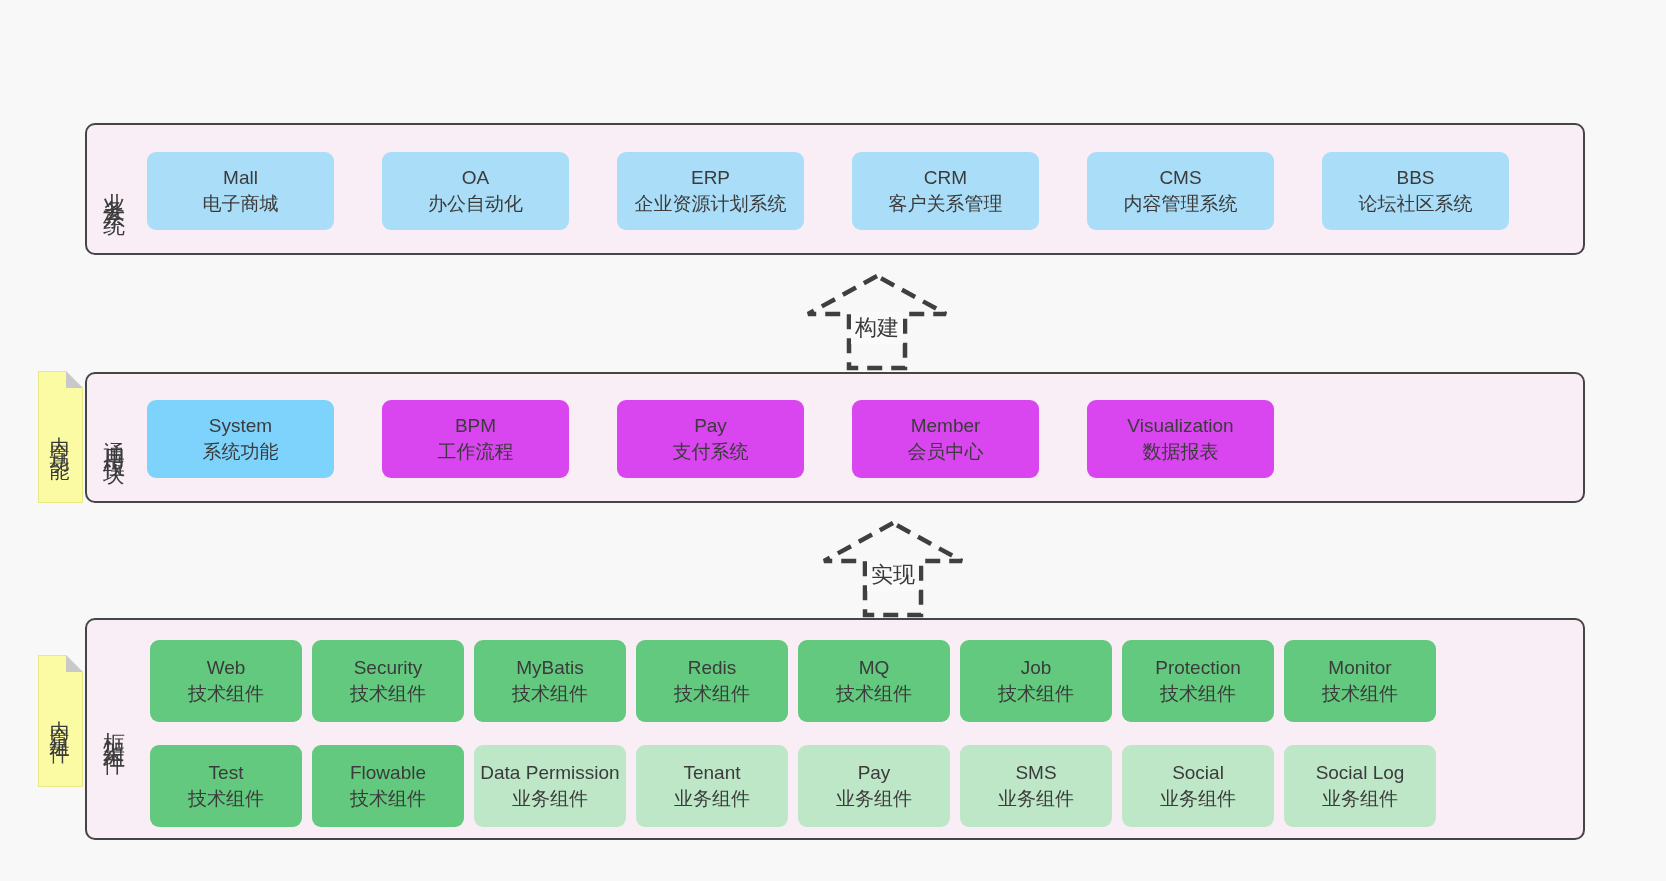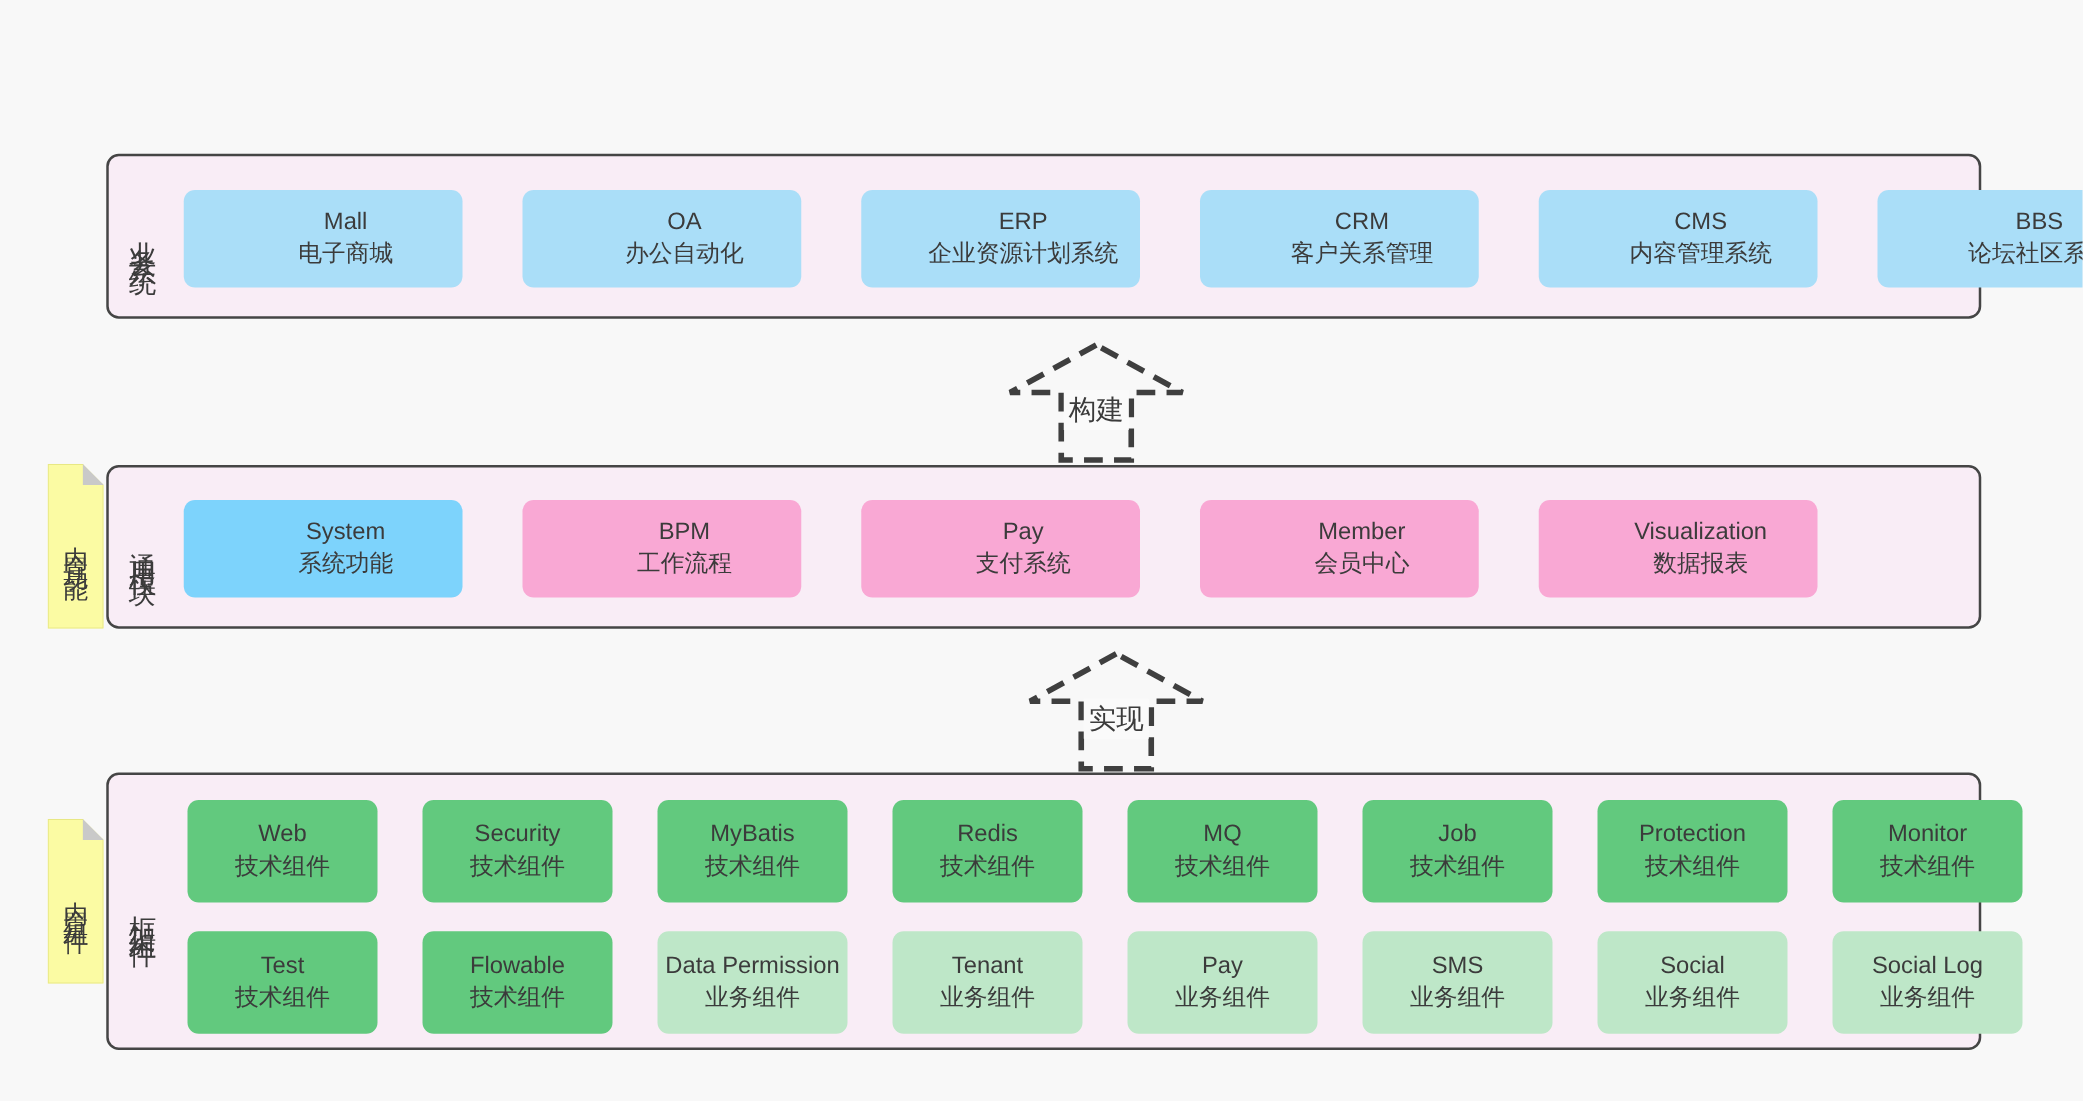--- a/index.html
+++ b/index.html
@@ -18,33 +18,33 @@
   #module-layer{top:372px;height:131px;}
   #component-layer{top:618px;height:222px;}
   .layer-label{
     position:absolute;left:12px;top:50%;transform:translateY(-50%);
     writing-mode:vertical-rl;text-orientation:upright;
     font-size:22px;letter-spacing:7px;color:#3b3b3b;white-space:nowrap;
   }
   .row{position:absolute;display:flex;}
   .row-6{left:60px;top:27px;gap:48px;}
   #module-layer .row-6{top:26px;}
-  .row-8{left:63px;gap:36px;}
+  .row-8{left:63px;gap:10px;}
   #row-components-1{top:20px;}
   #row-components-2{top:125px;}
   .box{
     border-radius:9px;display:flex;flex-direction:column;
     align-items:center;justify-content:center;text-align:center;
     font-size:19px;line-height:26px;color:#3b3b3b;
   }
-  .box-lg{width:187px;height:78px;padding-left:36px;}
+  .box-lg{width:187px;height:78px;}
   .box-sm{width:152px;height:82px;}
   .blue{background:#aadef8;}
   .red{background:#7dd3fc;}
-  .pink{background:#f9a8d4;}
+  .pink{background:#d946ef;}
   .green{background:#62c97e;}
   .lgreen{background:#bee7c8;}
   .arrow{position:absolute;width:150px;height:100px;}
   #arrow-build{left:802px;top:272px;}
   #arrow-implement{left:818px;top:519px;}
   .arrow-label{
     position:absolute;top:40px;left:50%;transform:translateX(-50%);
     background:#fafafa;padding:1px 4px;font-size:22px;white-space:nowrap;
   }
   .sticky{

